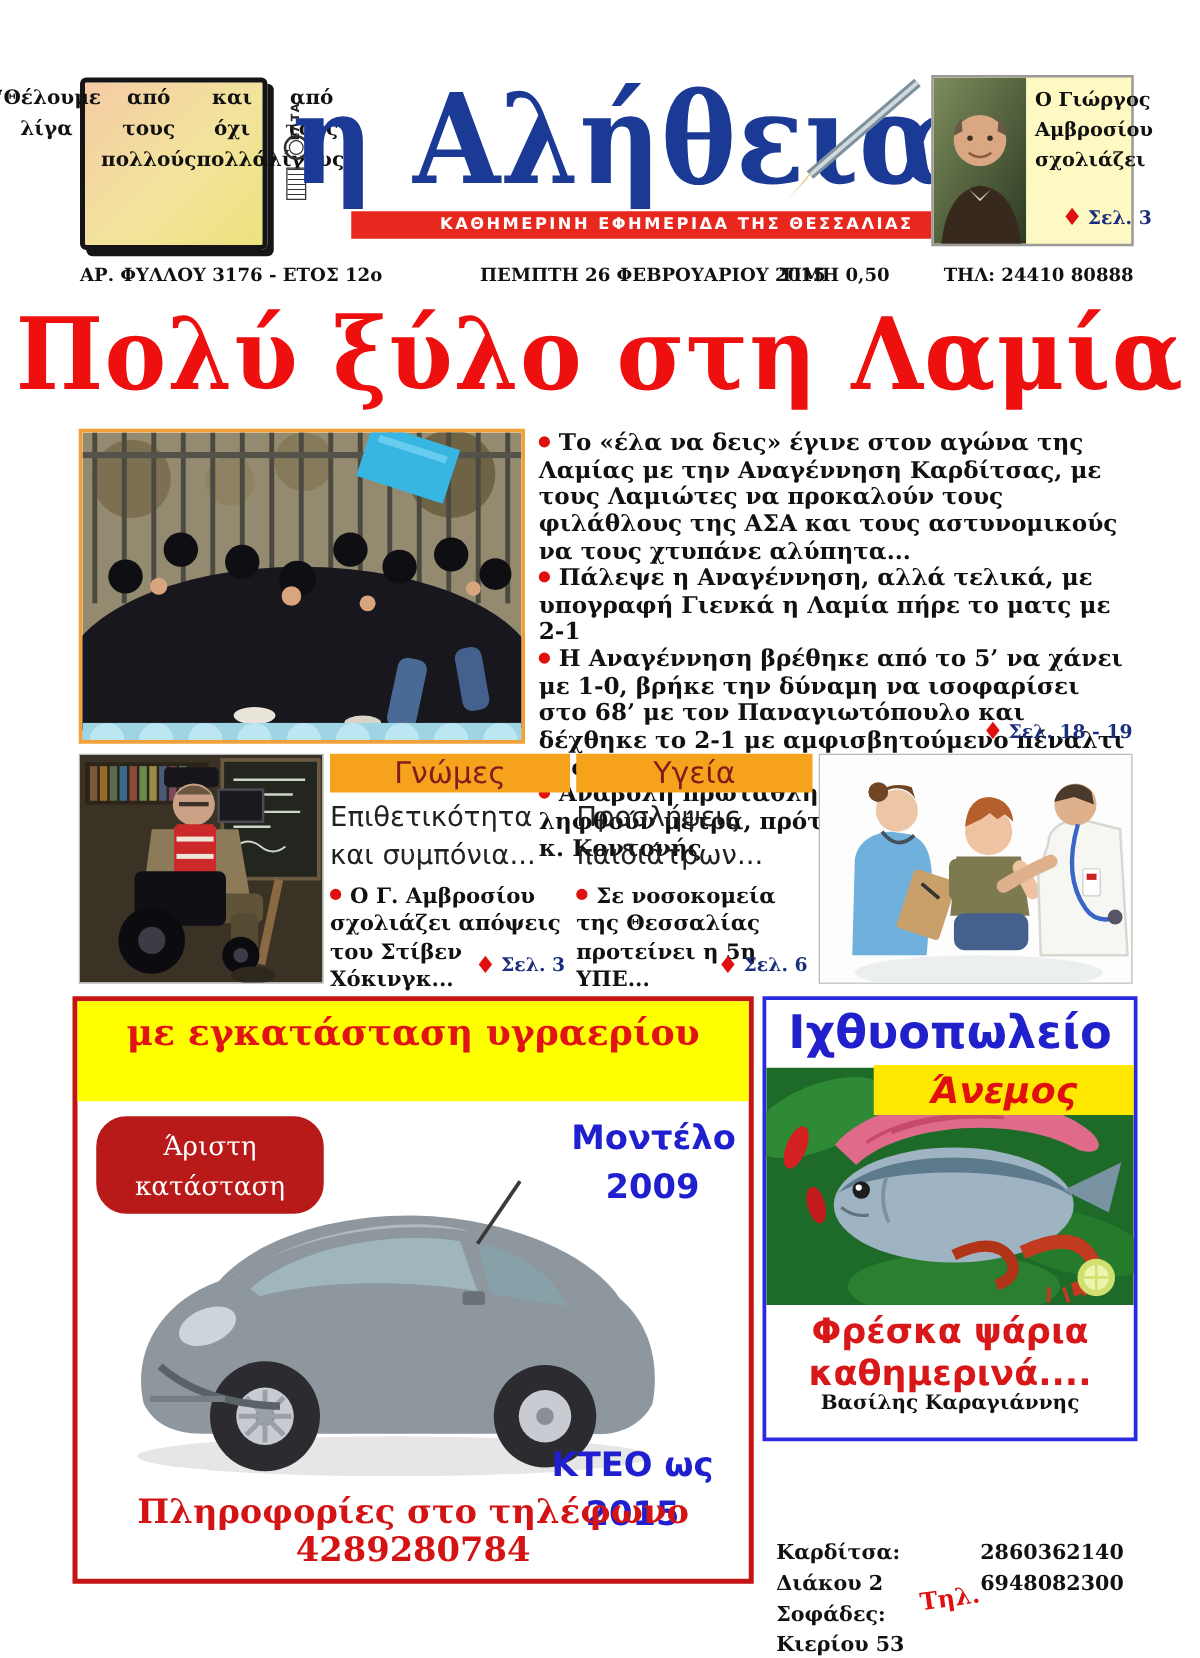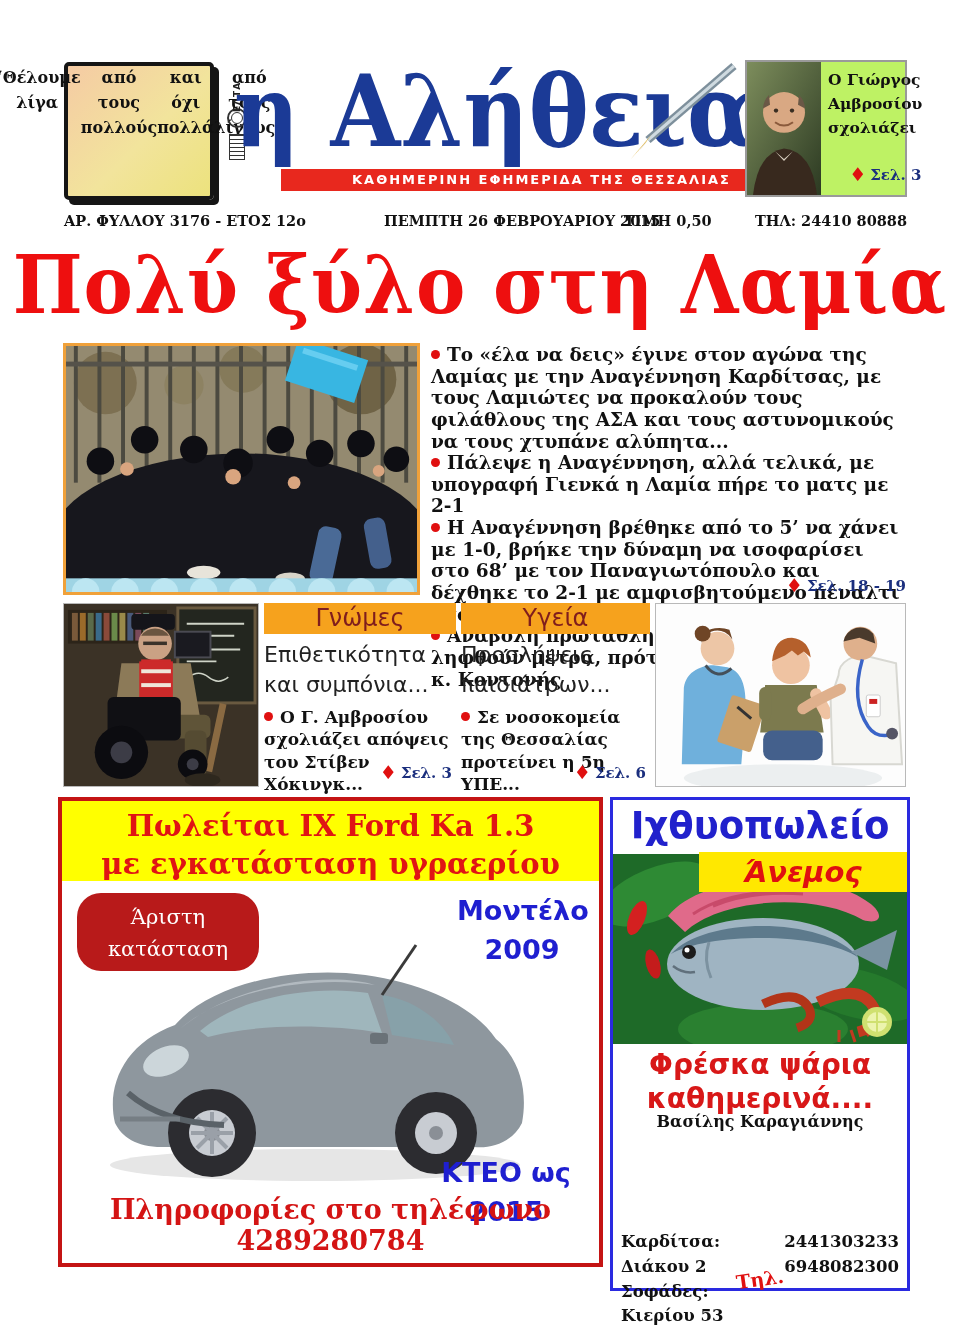--- a/index.html
+++ b/index.html
@@ -38,21 +38,21 @@
   .pen-svg{ position:absolute; left:622px; top:62px; width:120px; height:105px; }
   .masthead-bar{
     position:absolute; left:281px; top:169px; width:521px; height:22px;
     background:#e8281e; color:#fff; text-align:center;
     font-family:"DejaVu Sans",sans-serif; font-weight:bold; font-size:13px;
     letter-spacing:2px; line-height:22px;
   }
   
   .columnist{
     position:absolute; left:745px; top:60px; width:162px; height:137px;
-    border:2px solid #9a9a9a; background:#bef264; display:flex;
+    border:2px solid #9a9a9a; background:#fef9c3; display:flex;
   }
   .columnist .photo{ width:74px; height:100%; flex:none; }
   .columnist .ctext{ padding:6px 4px 4px 7px; font-weight:bold; font-size:15.5px;
     line-height:1.55; position:relative; width:100%;}
   .columnist .pageref{ position:absolute; right:5px; bottom:6px; }
   
   .pageref{ font-weight:bold; font-size:15px; color:#1b2f7e; white-space:nowrap;}
   .diamond{ color:#e01010; font-size:19px; vertical-align:-1px; margin-right:4px;
     font-family:"DejaVu Sans",sans-serif;}
   
@@ -96,21 +96,21 @@
     background:#b81a1a; border-radius:24px; color:#fff; text-align:center;
     font-weight:normal; font-size:21px; line-height:1.5; padding-top:9px;}
   .model-block,.kteo-block{ position:absolute; text-align:center; color:#1f1fd0;
     font-weight:bold; font-size:27px; line-height:1.45; font-family:"DejaVu Sans",sans-serif;}
   .model-block{ right:12px; top:90px; width:130px;}
   .kteo-block{ right:18px; top:352px; width:150px;}
   .car-svg{ position:absolute; left:18px; top:132px; width:468px; height:262px;}
   .car-phone{ position:absolute; bottom:7px; left:0; width:100%; text-align:center;
     color:#d41414; font-weight:bold; font-size:27px;}
   
-  .fish-ad{ position:absolute; left:610px; top:797px; width:300px; height:494px;
+  .fish-ad{ position:absolute; left:610px; top:797px; width:300px; height:356px;
     border:3px solid #2a2ae0; background:#fff;}
   .fish-title{ height:54px; text-align:center; font-family:"DejaVu Sans",sans-serif;
     font-weight:bold; font-size:37px; color:#2121cc; line-height:52px;}
   .fish-photo{ position:absolute; left:0; top:54px; width:294px; height:190px;}
   .brand-band{ position:absolute; right:0; top:52px; width:208px; height:40px;
     background:#ffe800; text-align:center; color:#e01010; font-weight:bold;
     font-style:italic; font-size:29px; line-height:40px; font-family:"DejaVu Sans",sans-serif;}
   .fish-headline{ position:absolute; top:248px; width:100%; text-align:center;
     color:#d81818; font-weight:bold; font-size:28px; line-height:1.2;
     font-family:"DejaVu Sans",sans-serif;}
@@ -326,21 +326,20 @@
     <path d="M189,38 a17,17 0 0 1 30,-8 l2,10 -16,-6 Z" fill="#4a3a2c"></path>
     <path d="M186,86 q-22,10 -38,20" stroke="#dfb08c" stroke-width="11" fill="none" stroke-linecap="round"></path>
     <path d="M208,56 q-12,42 6,68 q8,12 24,8" stroke="#3a64c8" stroke-width="3.5" fill="none"></path>
     <circle cx="238" cy="131" r="6" fill="#556"></circle>
     <rect x="212" y="92" width="14" height="22" rx="2" fill="#fff" stroke="#ccc"></rect>
     <rect x="215" y="96" width="8" height="5" fill="#cc2222"></rect>
   </svg>
 
   <div class="car-ad">
     <div class="yellow-head">
-      <div>Πωλείται ΙΧ Ford Ka 1.3</div>
       <div>με εγκατάσταση υγραερίου</div>
     </div>
     <div class="badge">
       <div>Άριστη</div>
       <div>κατάσταση</div>
     </div>
     <div class="model-block">
       <div>Μοντέλο</div>
       <div>2009</div>
     </div>
@@ -401,19 +400,19 @@
       <div>καθημερινά....</div>
     </div>
     <div class="fish-owner">Βασίλης Καραγιάννης</div>
     <div class="fish-bottom">
       <div class="addresses">
         <div>Καρδίτσα: Διάκου 2</div>
         <div>Σοφάδες: Κιερίου 53</div>
       </div>
       <div class="tel-label">Τηλ.</div>
       <div class="phones">
-        <div>2441303233</div>
+        <div>2860362140</div>
         <div>6948082300</div>
       </div>
     </div>
   </div>
 
 </div>
 
 </body></html>

